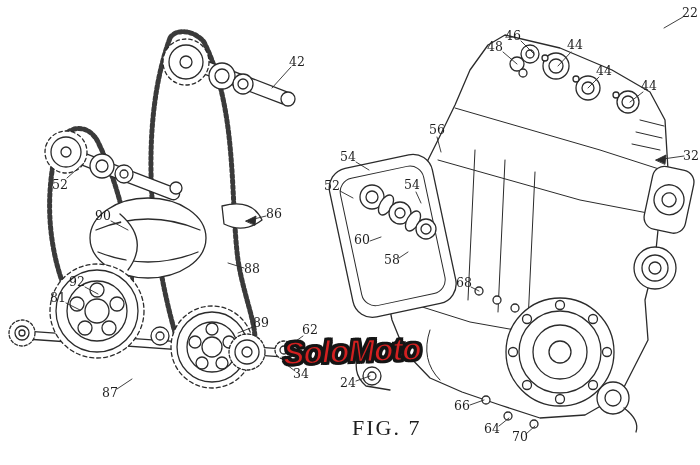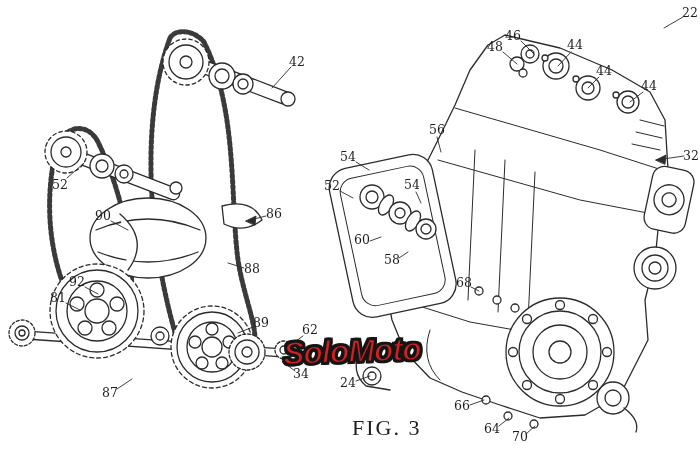--- a/index.html
+++ b/index.html
@@ -277,15 +277,15 @@
       <text x="464" y="287">68</text>
       <text x="462" y="410">66</text>
       <text x="492" y="433">64</text>
       <text x="520" y="441">70</text>
       <text x="348" y="387">24</text>
     </g>
   </svg>
 
   <div class="watermark">SoloMoto</div>
 
-  <div class="caption">FIG. 3</div>
+  <div class="caption">FIG. 7</div>
 
 </div>
 
 </body></html>

